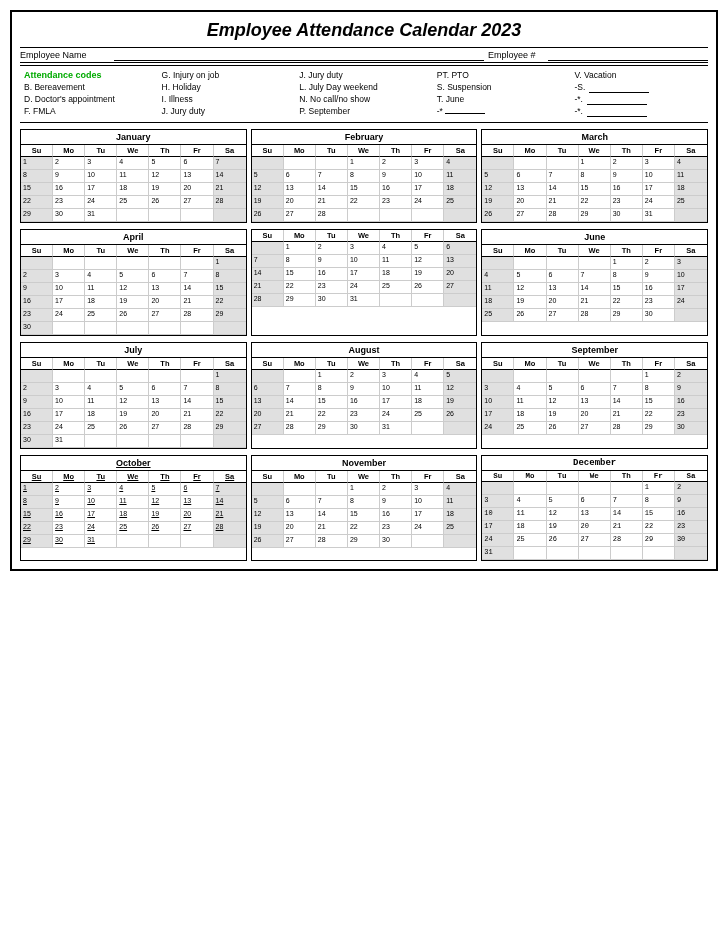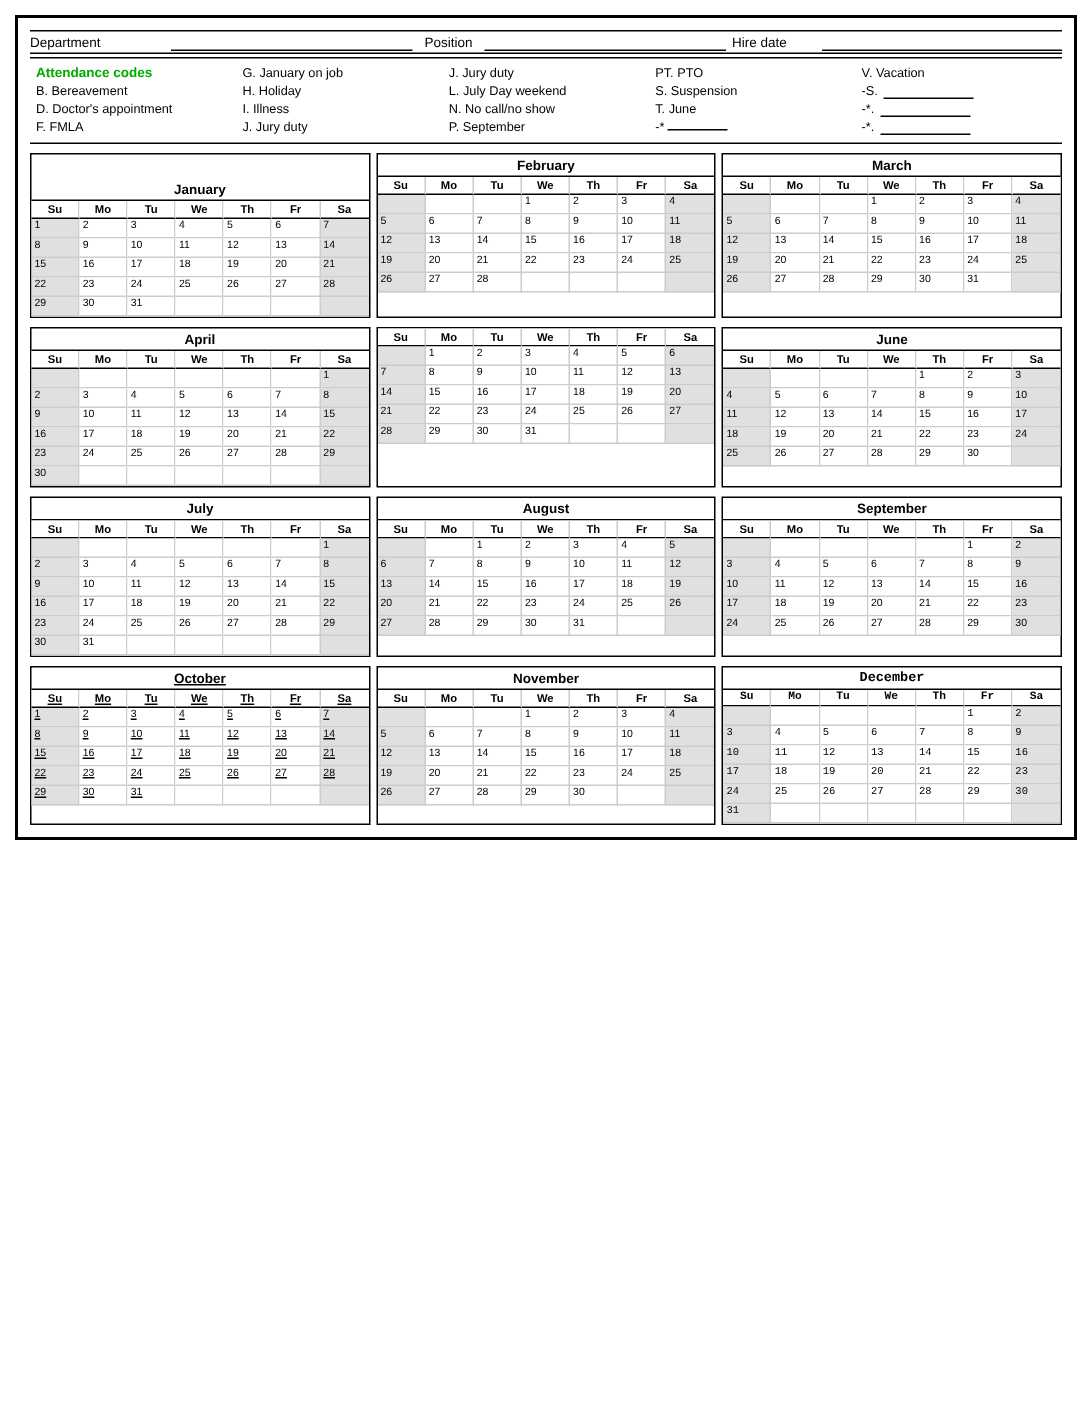--- a/index.html
+++ b/index.html
@@ -92,43 +92,42 @@
       border-bottom: 1px solid #000;
       width: 60px;
       margin-left: 4px;
       height: 10px;
     }
   </style>
 </head>
 <body>
 
 <div class="page">
+  <div class="title">Employee Attendance Calendar 2023</div>
 
   <div class="header-fields">
     <div class="header-row">
-      <span class="header-label">Department</span>
-      <div class="header-line"></div>
-      <span style="font-size:9px;margin: 0 4px;">Position</span>
+      <span class="header-label">Employee Name</span>
       <div class="header-line"></div>
       <div class="header-right">
-        <span class="header-right-label">Hire date</span>
+        <span class="header-right-label">Employee #</span>
         <div class="header-right-line"></div>
       </div>
     </div>
   </div>
 
   <div class="codes-section">
     <div class="codes-col">
       <div class="codes-title">Attendance codes</div>
       <div class="code-item">B. Bereavement</div>
       <div class="code-item">D. Doctor's appointment</div>
       <div class="code-item">F. FMLA</div>
     </div>
     <div class="codes-col">
-      <div class="code-item">G. January on job</div>
+      <div class="code-item">G. Injury on job</div>
       <div class="code-item">H. Holiday</div>
       <div class="code-item">I. Illness</div>
       <div class="code-item">J. Jury duty</div>
     </div>
     <div class="codes-col">
       <div class="code-item">J. Jury duty</div>
       <div class="code-item">L. July Day weekend</div>
       <div class="code-item">N. No call/no show</div>
       <div class="code-item">P. September</div>
     </div>
@@ -142,21 +141,21 @@
       <div class="code-item">V. Vacation</div>
       <div class="code-item code-item-right">-S. <span class="code-line"></span></div>
       <div class="code-item code-item-right">-*. <span class="code-line"></span></div>
       <div class="code-item code-item-right">-*. <span class="code-line"></span></div>
     </div>
   </div>
 
   <div id="calendars-container">
       <div style="display: grid; grid-template-columns: repeat(3, 1fr); gap: 4px; margin-top: 6px;">
         <div style="border: 1px solid rgb(0, 0, 0);">
-          <div style="text-align: center; font-weight: bold; font-size: 9px; padding: 2px 0px; border-bottom: 1px solid rgb(0, 0, 0); margin-top: 16px;">January</div>
+          <div style="text-align: center; font-weight: bold; font-size: 9px; padding: 2px 0px; border-bottom: 1px solid rgb(0, 0, 0);">January</div>
           <div style="display: grid; grid-template-columns: repeat(7, 1fr);">
             <div style="text-align: center; font-weight: bold; font-size: 7.5px; padding: 1px 0px; border-bottom: 1px solid rgb(0, 0, 0); border-right: 1px solid rgb(204, 204, 204); background: rgb(255, 255, 255);">Su</div>
             <div style="text-align: center; font-weight: bold; font-size: 7.5px; padding: 1px 0px; border-bottom: 1px solid rgb(0, 0, 0); border-right: 1px solid rgb(204, 204, 204); background: rgb(255, 255, 255);">Mo</div>
             <div style="text-align: center; font-weight: bold; font-size: 7.5px; padding: 1px 0px; border-bottom: 1px solid rgb(0, 0, 0); border-right: 1px solid rgb(204, 204, 204); background: rgb(255, 255, 255);">Tu</div>
             <div style="text-align: center; font-weight: bold; font-size: 7.5px; padding: 1px 0px; border-bottom: 1px solid rgb(0, 0, 0); border-right: 1px solid rgb(204, 204, 204); background: rgb(255, 255, 255);">We</div>
             <div style="text-align: center; font-weight: bold; font-size: 7.5px; padding: 1px 0px; border-bottom: 1px solid rgb(0, 0, 0); border-right: 1px solid rgb(204, 204, 204); background: rgb(255, 255, 255);">Th</div>
             <div style="text-align: center; font-weight: bold; font-size: 7.5px; padding: 1px 0px; border-bottom: 1px solid rgb(0, 0, 0); border-right: 1px solid rgb(204, 204, 204); background: rgb(255, 255, 255);">Fr</div>
             <div style="text-align: center; font-weight: bold; font-size: 7.5px; padding: 1px 0px; border-bottom: 1px solid rgb(0, 0, 0); border-right: none; background: rgb(255, 255, 255);">Sa</div>
             <div style="min-height: 13px; padding: 1px 2px; font-size: 7px; border-right: 1px solid rgb(204, 204, 204); border-bottom: 1px solid rgb(204, 204, 204); background: rgb(224, 224, 224); vertical-align: top;">1</div>
             <div style="min-height: 13px; padding: 1px 2px; font-size: 7px; border-right: 1px solid rgb(204, 204, 204); border-bottom: 1px solid rgb(204, 204, 204); background: rgb(255, 255, 255); vertical-align: top;">2</div>

